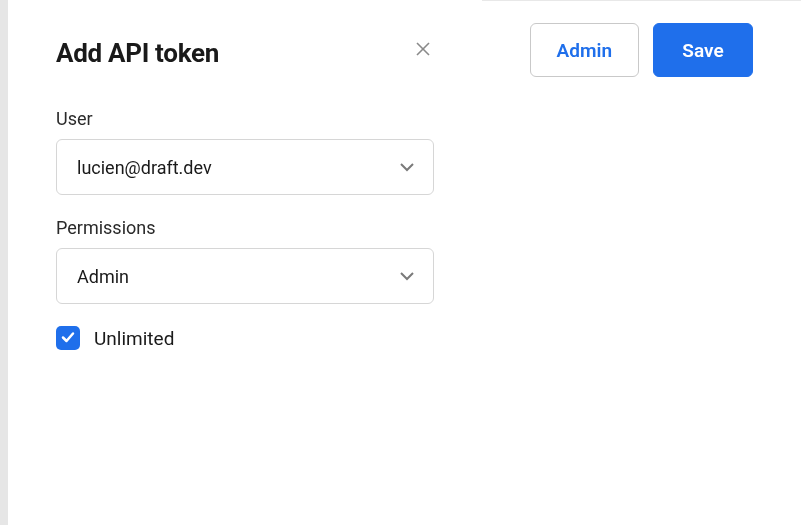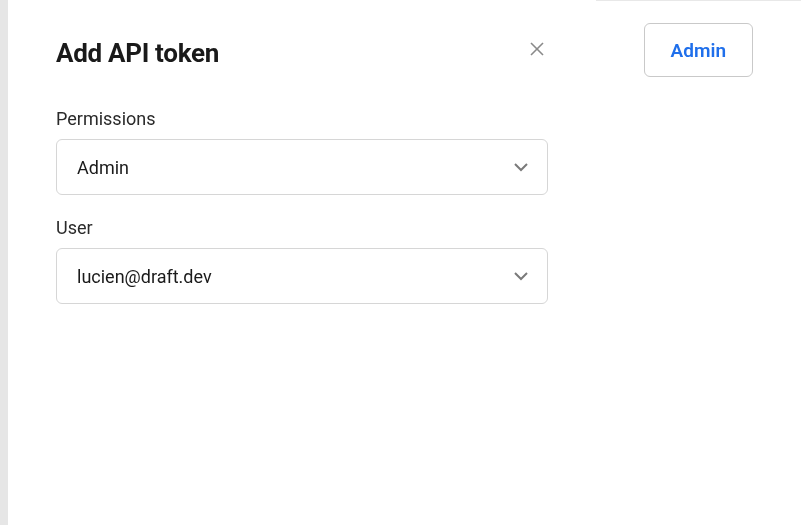--- a/index.html
+++ b/index.html
@@ -177,45 +177,56 @@
         <span>
           <svg viewBox="0 0 14 14" fill="none" stroke="currentColor" stroke-width="1.6">
             <line x1="1" y1="1" x2="13" y2="13"></line>
             <line x1="13" y1="1" x2="1" y2="13"></line>
           </svg>
         </span>
       </button>
     </div>
 
     <div class="form-group">
+      <label class="form-label">User</label>
+      <div class="select-wrap">
+        <button class="select-input">
+          <span>lucien@draft.dev</span>
+        </button>
+        <span class="select-chevron">
+          <svg viewBox="0 0 18 18" fill="none" stroke="currentColor" stroke-width="2">
+            <polyline points="3,6 9,12 15,6"></polyline>
+          </svg>
+        </span>
+      </div>
+    </div>
+
+    <div class="form-group">
       <label class="form-label">Permissions</label>
       <div class="select-wrap">
         <button class="select-input">
           <span>Admin</span>
         </button>
         <span class="select-chevron">
           <svg viewBox="0 0 18 18" fill="none" stroke="currentColor" stroke-width="2">
             <polyline points="3,6 9,12 15,6"></polyline>
           </svg>
         </span>
       </div>
     </div>
 
-    <div class="form-group">
-      <label class="form-label">User</label>
-      <div class="select-wrap">
-        <button class="select-input">
-          <span>lucien@draft.dev</span>
-        </button>
-        <span class="select-chevron">
-          <svg viewBox="0 0 18 18" fill="none" stroke="currentColor" stroke-width="2">
-            <polyline points="3,6 9,12 15,6"></polyline>
-          </svg>
-        </span>
-      </div>
-    </div>
-
+    <div class="checkbox-row">
+      <button class="checkbox">
+        <span>
+          <svg viewBox="0 0 14 14" fill="none" stroke="currentColor" stroke-width="2.5" stroke-linecap="round" stroke-linejoin="round">
+            <polyline points="2,7.5 5.5,11 12,3.5"></polyline>
+          </svg>
+        </span>
+      </button>
+      <label class="checkbox-label">Unlimited</label>
+    </div>
   </div>
 
   <div class="modal-footer">
     <button class="btn btn-secondary">Admin</button>
+    <button class="btn btn-primary">Save</button>
   </div>
 </div>
 
 </body></html>

